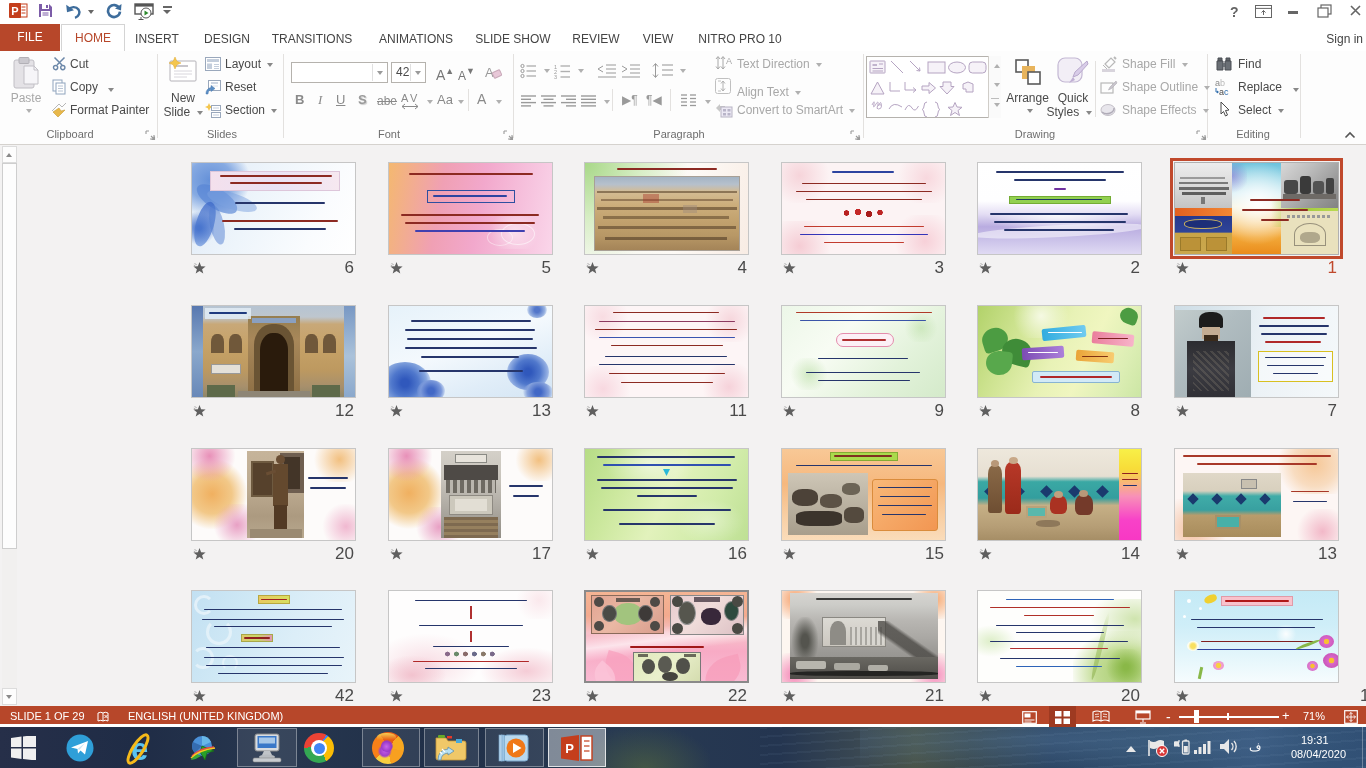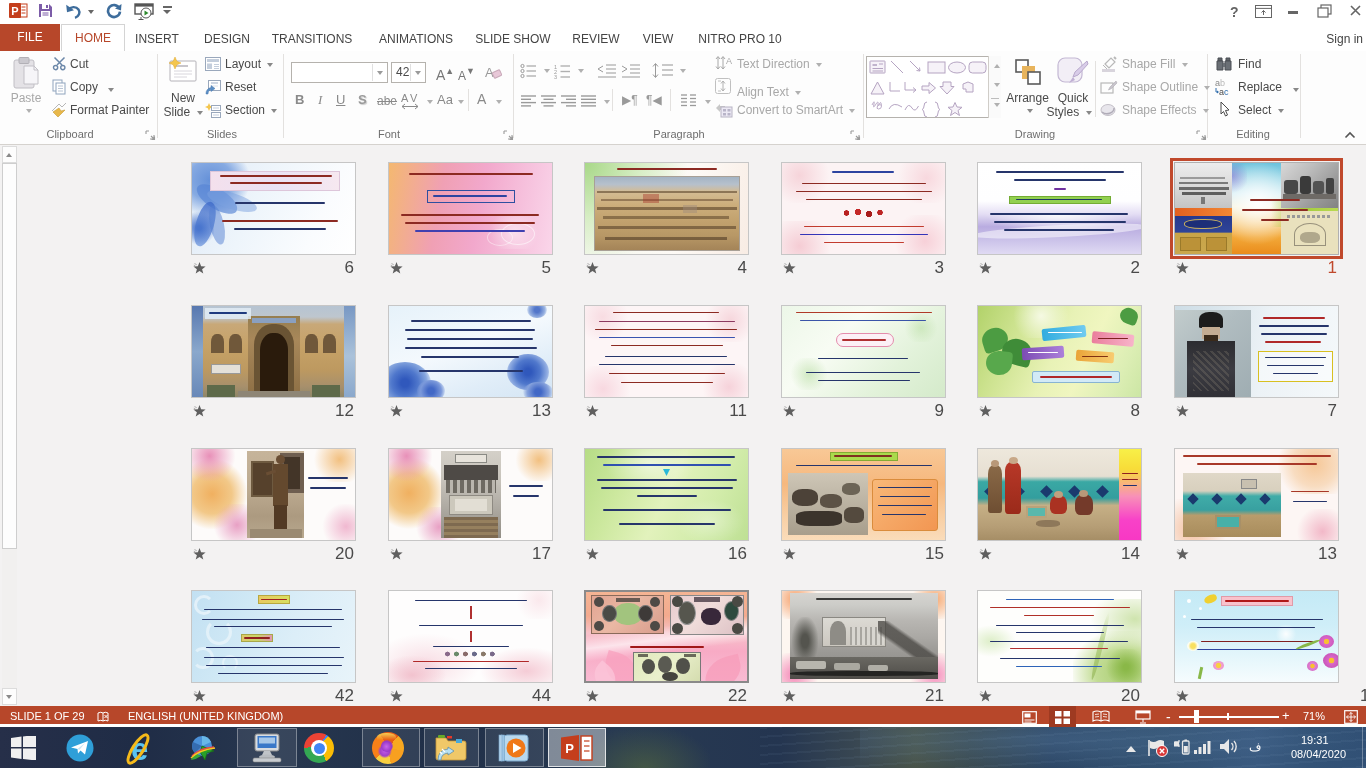--- a/index.html
+++ b/index.html
@@ -882,21 +882,21 @@
         <div class="tl" style="left:44px;top:55px;width:76px;background:#26356b;height:1.4px"></div>
         <div class="ab" style="left:54px;top:60px;width:56px;height:6px;background:radial-gradient(circle at 8% 50%,#8a6a8a 2.2px,transparent 2.7px),radial-gradient(circle at 24% 50%,#6a8a6a 2.2px,transparent 2.7px),radial-gradient(circle at 40% 50%,#8a6a6a 2.2px,transparent 2.7px),radial-gradient(circle at 56% 50%,#6a6a8a 2.2px,transparent 2.7px),radial-gradient(circle at 72% 50%,#8a7a6a 2.2px,transparent 2.7px),radial-gradient(circle at 88% 50%,#7a6a8a 2.2px,transparent 2.7px)"></div>
         <div class="tl" style="left:24px;top:70px;width:116px;background:#b02828;height:1.4px"></div>
         <div class="tl" style="left:36px;top:77px;width:92px;background:#26356b;height:1.4px"></div>
       </div>
     </div>
 <svg class="ab" style="left:390px;top:690px" width="13" height="12" viewBox="0 0 13 12">
       <path d="M6.5 0 L8.1 4.2 L12.6 4.4 L9.1 7.2 L10.3 11.5 L6.5 9 L2.7 11.5 L3.9 7.2 L0.4 4.4 L4.9 4.2 Z" fill="#5f5f5f"></path>
       <path d="M1.5 1.5 l2.2 1.2 M0.8 3.2 l1.4 .4" stroke="#9a9a9a" stroke-width="0.8" fill="none"></path>
     </svg>
-<div class="snum" style="left:501px;top:686px">44</div>
+<div class="snum" style="left:501px;top:686px">23</div>
 <div class="thumb" style="left:584px;top:590px;border:2px solid #8a8a8a;">
       <div class="tin" style="background:linear-gradient(180deg,#f5b493 0%,#f3aa8e 26%,#f7c2ca 45%,#f8abc5 65%,#f9bcd4 100%)">
 <div class="ab" style="left:-20px;top:34px;width:200px;height:26px;background:linear-gradient(180deg,rgba(255,255,255,0),rgba(255,255,255,.65) 50%,rgba(255,255,255,0));transform:rotate(-7deg)"></div>
 <div class="ab" style="left:18px;top:62px;width:34px;height:30px;background:#f8a0be;border-radius:0 70% 0 70%;transform:rotate(16deg);opacity:.75"></div>
 <div class="ab" style="left:118px;top:66px;width:38px;height:30px;background:#f79cba;border-radius:70% 0 70% 0;transform:rotate(-14deg);opacity:.75"></div>
 <div class="ab" style="left:6px;top:74px;width:26px;height:22px;background:#fbc4d8;border-radius:0 70% 0 70%;transform:rotate(40deg);opacity:.8"></div>
 <div class="ab" style="left:5px;top:3px;width:73px;height:39px;background:linear-gradient(135deg,#e2a492 0%,#eab8a4 45%,#d89c8c 100%);border:1px solid #8a6a5a"></div>
 <div class="ab" style="left:28px;top:11px;width:28px;height:22px;background:#a2c47e;border-radius:45%"></div>
 <div class="ab" style="left:16px;top:13px;width:15px;height:17px;background:#4a4a46;border-radius:50%;border:1px solid #777"></div>
 <div class="ab" style="left:52px;top:13px;width:15px;height:17px;background:#3e3a38;border-radius:50%;border:1px solid #777"></div>

